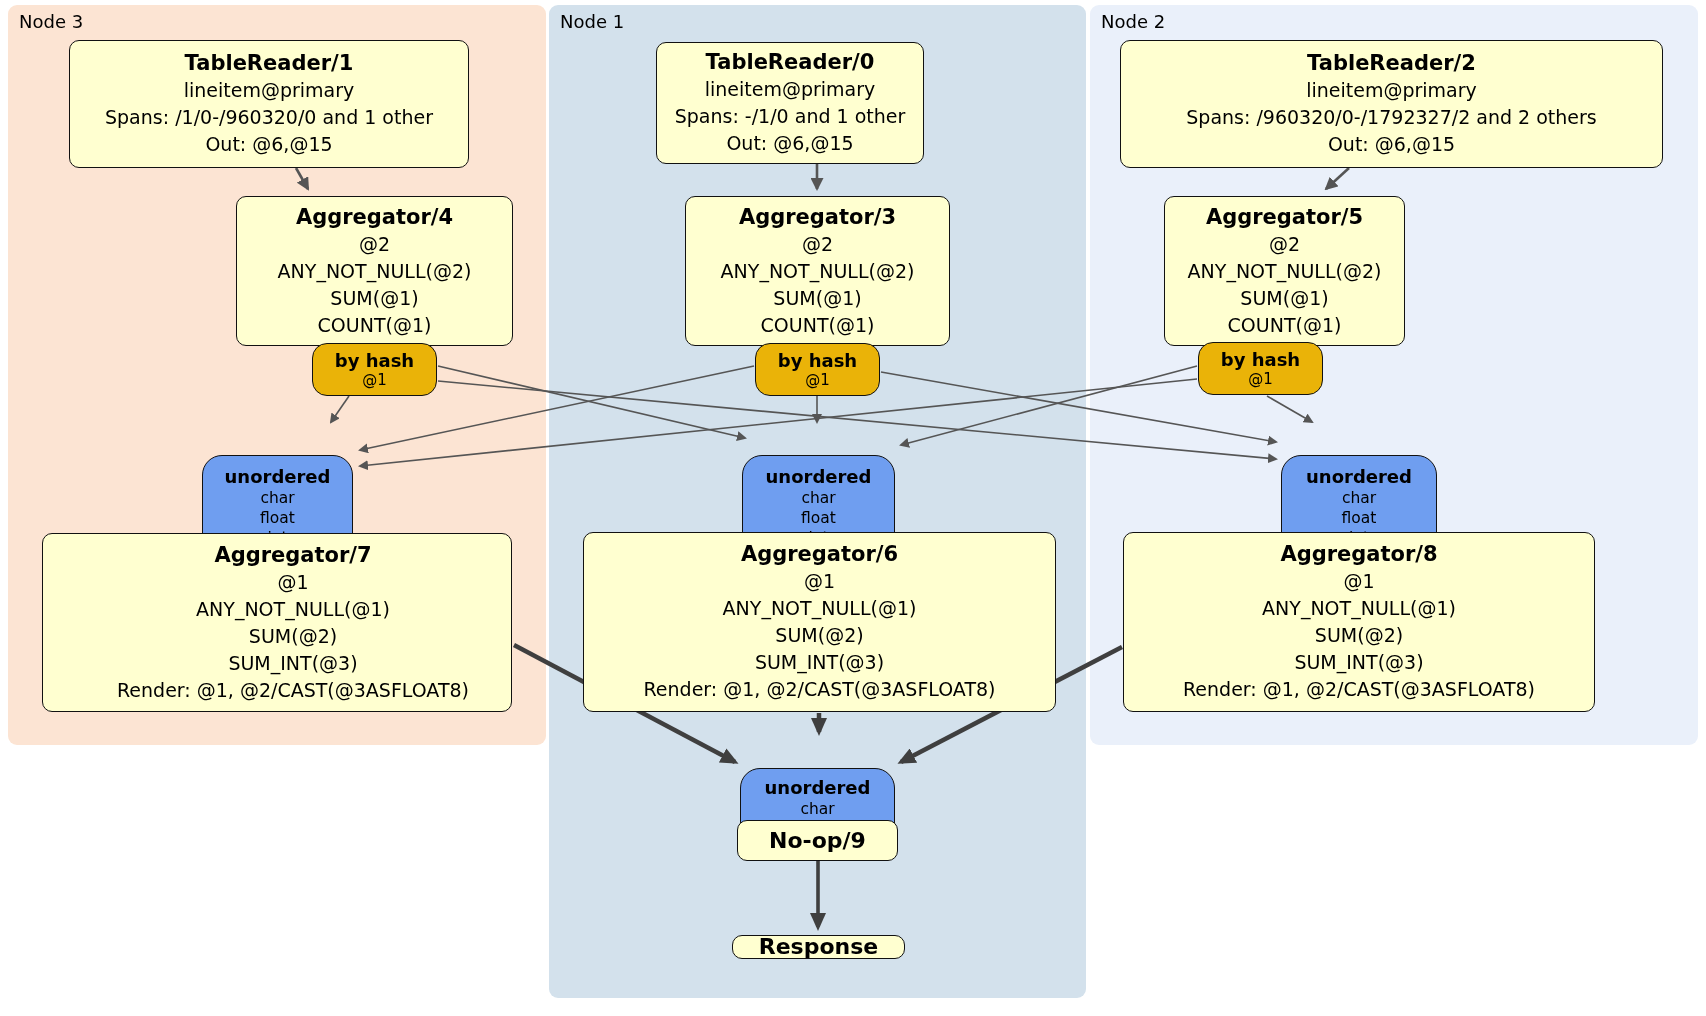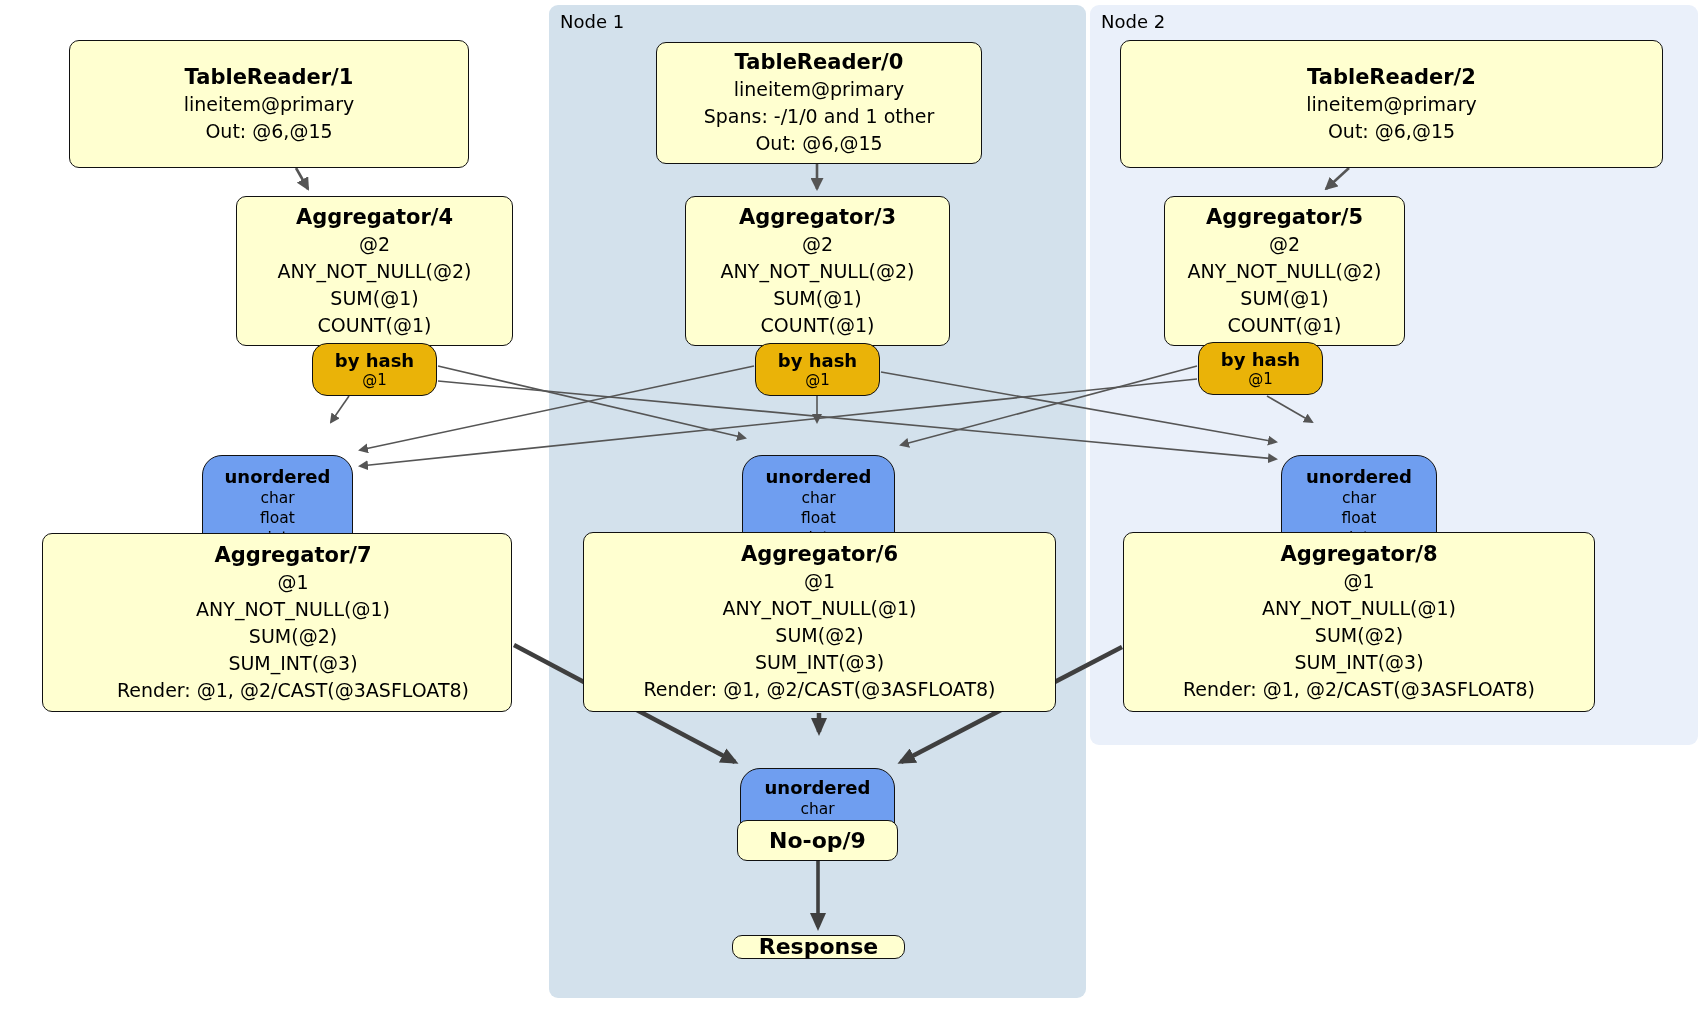--- a/index.html
+++ b/index.html
@@ -25,20 +25,23 @@
   .router .l { font-size:15px; line-height:17px; }
   .sync { background:#6f9ef0; border-radius:20px;margin-top:28px; }
   .sync .t { font-size:18px; font-weight:bold; line-height:23px; }
   .sync .l { font-size:15.5px; line-height:20px; }
 </style>
 </head>
 <body>
 
 <div id="stage">
 
+  <div class="region" style="left:8px; top:5px; width:538px; height:740px; background:#fce4d3;">
+    <div class="region-label">Node 3</div>
+  </div>
   <div class="region" style="left:549px; top:5px; width:537px; height:993px; background:#d3e1ec;">
     <div class="region-label">Node 1</div>
   </div>
   <div class="region" style="left:1090px; top:5px; width:608px; height:740px; background:#eaf0fa;">
     <div class="region-label">Node 2</div>
   </div>
 
   <svg id="edges" width="1706" height="1016" viewBox="0 0 1706 1016">
     <defs>
       <marker id="aThin" markerUnits="userSpaceOnUse" markerWidth="10" markerHeight="10" refX="8" refY="5" orient="auto">
@@ -74,20 +77,21 @@
       <path d="M514,645 L735,762" marker-end="url(#aThick)"></path>
       <path d="M819,713 L819,732" marker-end="url(#aThick)"></path>
       <path d="M1122,647 L901,762" marker-end="url(#aThick)"></path>
       <path d="M818,861 L818,927" stroke-width="3.6" marker-end="url(#aThick)"></path>
     </g>
   </svg>
 
   <div class="box proc" style="left:69px; top:40px; width:400px; height:128px;">
     <div class="t">TableReader/1</div>
     <div class="l">lineitem@primary</div>
+    <div class="l">Spans: /1/0-/960320/0 and 1 other</div>
     <div class="l">Out: @6,@15</div>
   </div>
   <div class="box proc" style="left:236px; top:196px; width:277px; height:150px;">
     <div class="t">Aggregator/4</div>
     <div class="l">@2</div>
     <div class="l">ANY_NOT_NULL(@2)</div>
     <div class="l">SUM(@1)</div>
     <div class="l">COUNT(@1)</div>
   </div>
   <div class="box router" style="left:312px; top:343px; width:125px; height:53px;">
@@ -102,21 +106,21 @@
   </div>
   <div class="box proc" style="left:42px; top:533px; width:470px; height:179px;padding-left:32px;">
     <div class="t">Aggregator/7</div>
     <div class="l">@1</div>
     <div class="l">ANY_NOT_NULL(@1)</div>
     <div class="l">SUM(@2)</div>
     <div class="l">SUM_INT(@3)</div>
     <div class="l">Render: @1, @2/CAST(@3ASFLOAT8)</div>
   </div>
 
-  <div class="box proc" style="left:656px; top:42px; width:326px; height:122px;">
+  <div class="box proc" style="left:656px; top:42px; width:268px; height:122px;">
     <div class="t">TableReader/0</div>
     <div class="l">lineitem@primary</div>
     <div class="l">Spans: -/1/0 and 1 other</div>
     <div class="l">Out: @6,@15</div>
   </div>
   <div class="box proc" style="left:685px; top:196px; width:265px; height:150px;">
     <div class="t">Aggregator/3</div>
     <div class="l">@2</div>
     <div class="l">ANY_NOT_NULL(@2)</div>
     <div class="l">SUM(@1)</div>
@@ -137,20 +141,21 @@
     <div class="l">@1</div>
     <div class="l">ANY_NOT_NULL(@1)</div>
     <div class="l">SUM(@2)</div>
     <div class="l">SUM_INT(@3)</div>
     <div class="l">Render: @1, @2/CAST(@3ASFLOAT8)</div>
   </div>
 
   <div class="box proc" style="left:1120px; top:40px; width:543px; height:128px;">
     <div class="t">TableReader/2</div>
     <div class="l">lineitem@primary</div>
+    <div class="l">Spans: /960320/0-/1792327/2 and 2 others</div>
     <div class="l">Out: @6,@15</div>
   </div>
   <div class="box proc" style="left:1164px; top:196px; width:241px; height:150px;justify-content:center;">
     <div class="t">Aggregator/5</div>
     <div class="l">@2</div>
     <div class="l">ANY_NOT_NULL(@2)</div>
     <div class="l">SUM(@1)</div>
     <div class="l">COUNT(@1)</div>
   </div>
   <div class="box router" style="left:1198px; top:342px; width:125px; height:53px;">

